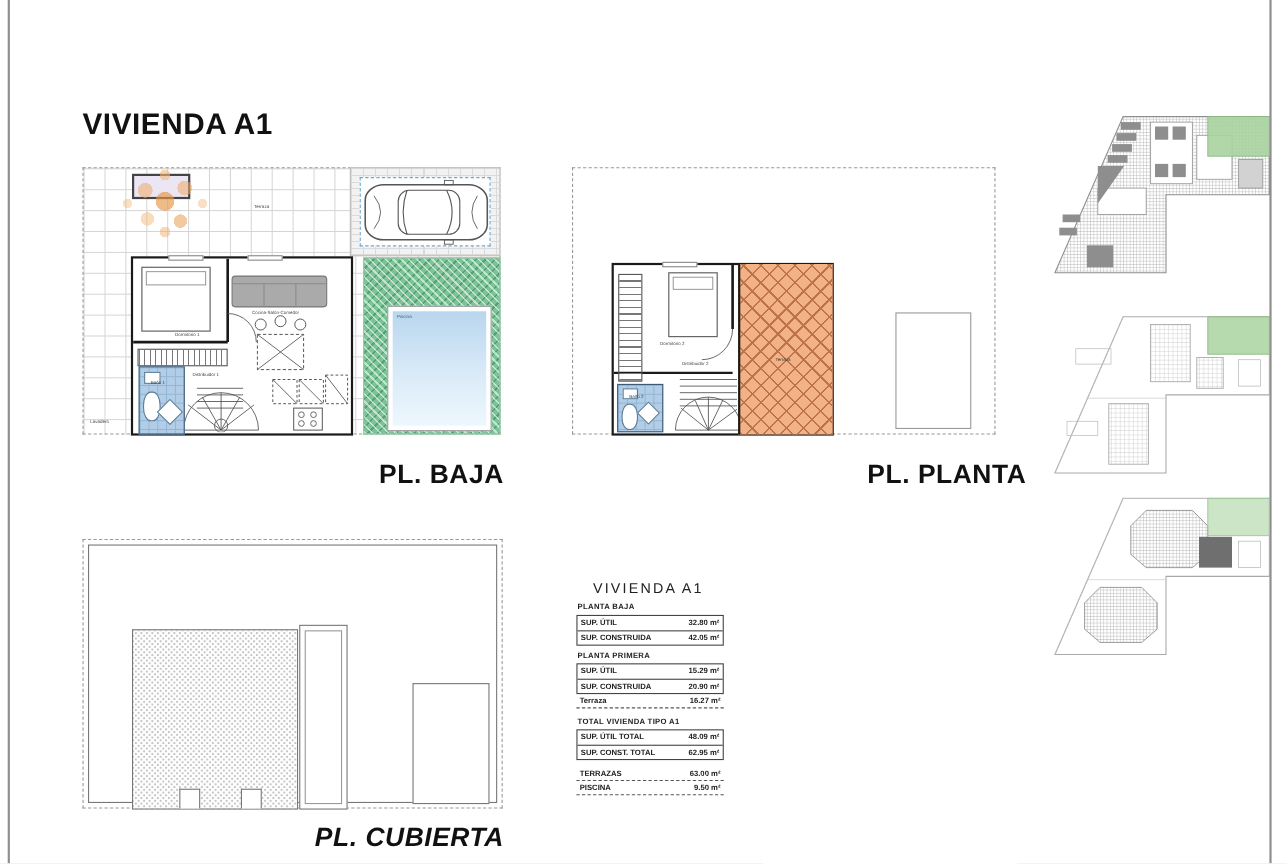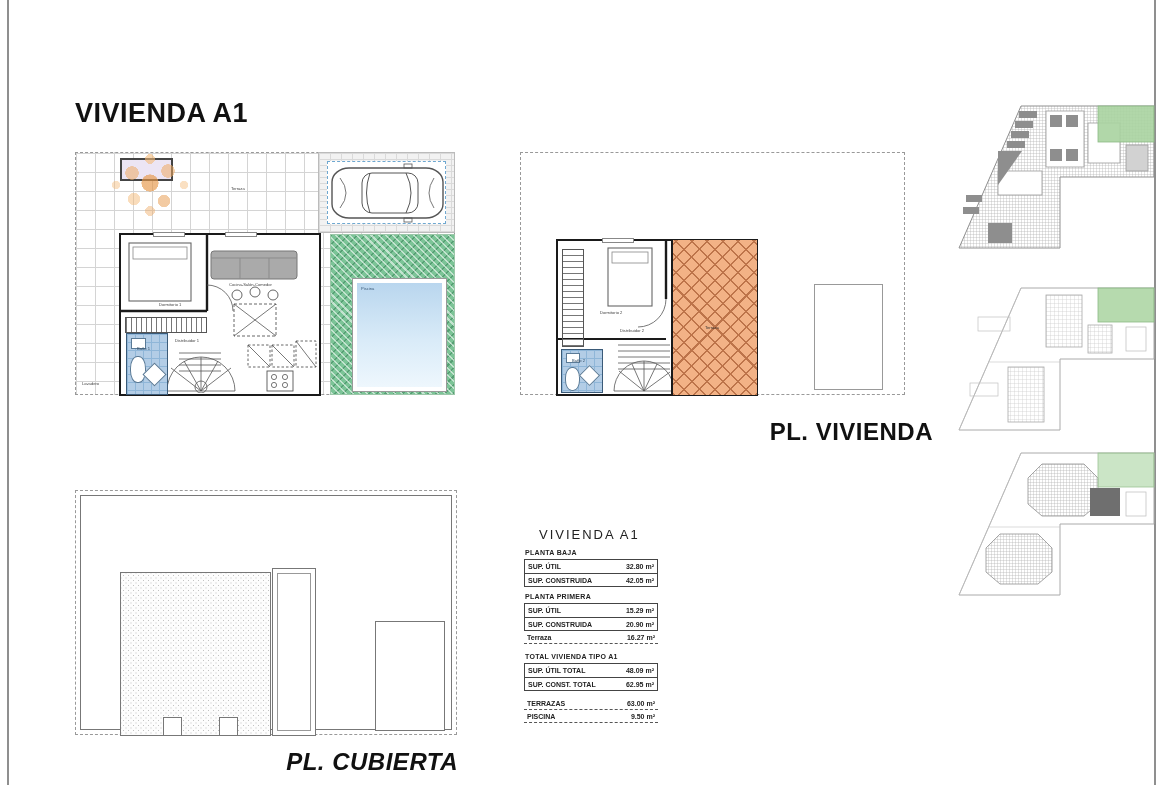--- a/index.html
+++ b/index.html
@@ -205,20 +205,21 @@
 
       <div class="win" style="left:32px; top:-3px; width:32px; height:5px;"></div>
       <div class="win" style="left:104px; top:-3px; width:32px; height:5px;"></div>
 
       <div class="tl" style="left:38px; top:68px;">Dormitorio 1</div>
       <div class="tl" style="left:108px; top:48px;">Cocina-Salón-Comedor</div>
       <div class="tl" style="left:54px; top:104px;">Distribuidor 1</div>
       <div class="tl" style="left:16px; top:112px; color:#2e4a63;">Baño 1</div>
     </div>
   </div>
+  <div class="plan-label" style="left:280px; top:418px; width:178px;">PL. BAJA</div>
 
   <div class="plan" style="left:520px; top:152px; width:385px; height:243px;">
 
     <div class="house" style="left:35px; top:86px; width:202px; height:157px;">
 
       <svg width="197" height="152" viewBox="0 0 197 152">
 
         <path d="M108 0 V58" stroke="#1a1a1a" stroke-width="2.4"></path>
         <path d="M108 58 A28 28 0 0 1 80 86" stroke="#555" stroke-width=".8" fill="none"></path>
         <path d="M0 98 H108" stroke="#1a1a1a" stroke-width="2"></path>
@@ -248,21 +249,21 @@
 
       <div class="win" style="left:44px; top:-3px; width:32px; height:5px;"></div>
 
       <div class="tl" style="left:42px; top:70px;">Dormitorio 2</div>
       <div class="tl" style="left:62px; top:88px;">Distribuidor 2</div>
       <div class="tl" style="left:14px; top:118px; color:#2e4a63;">Baño 2</div>
     </div>
 
     <div class="void-rect" style="left:293px; top:131px; width:69px; height:106px;"></div>
   </div>
-  <div class="plan-label" style="left:733px; top:418px; width:200px;">PL. VIVIENDA</div>
+  <div class="plan-label" style="left:733px; top:418px; width:200px;">PL. PLANTA</div>
 
   <div class="plan" style="left:75px; top:490px; width:382px; height:245px;">
     <div class="cub-inner">
       <div class="roof-hatch">
         <div class="roof-notch" style="left:42px;"></div>
         <div class="roof-notch" style="left:98px;"></div>
       </div>
       <div class="roof-strip">
         <div class="roof-strip-inner"></div>
       </div>

